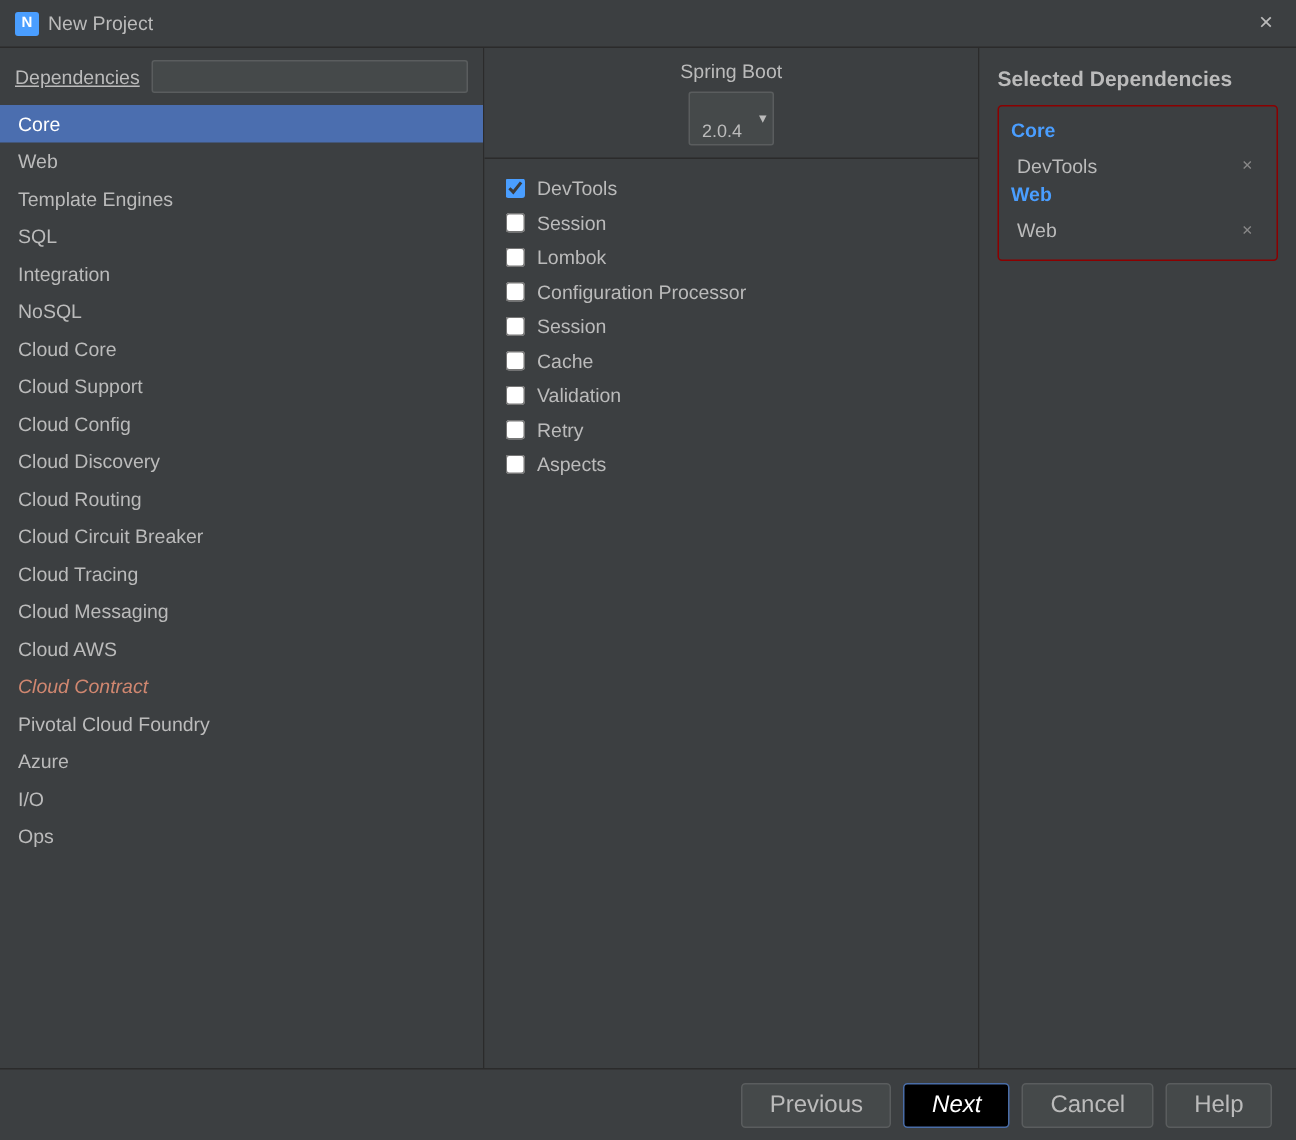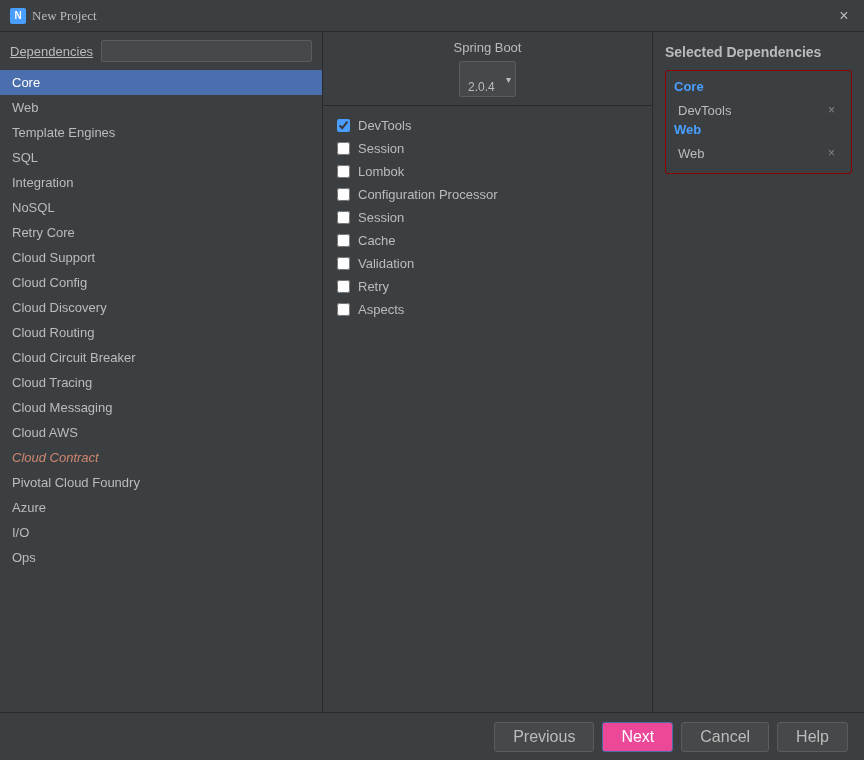--- a/index.html
+++ b/index.html
@@ -37,21 +37,20 @@
       display: flex;
       align-items: center;
       justify-content: center;
       font-size: 10px;
       color: white;
       font-weight: bold;
     }
     .title-bar-text {
       color: #bbbbbb;
       font-size: 13px;
-      font-family: Liberation Serif, serif;
     }
     .title-bar-close {
       margin-left: auto;
       width: 20px;
       height: 20px;
       display: flex;
       align-items: center;
       justify-content: center;
       cursor: pointer;
       color: #bbbbbb;
@@ -229,23 +228,24 @@
       padding: 5px 18px;
       border-radius: 3px;
       font-size: 16px;
       cursor: pointer;
       outline: none;
       border: 1px solid #5a5d5e;
       background: #45494a;
       color: #bbbbbb;
     }
     .btn-primary {
-      background: #ec4899;
+      background: #000000;
       border-color: #4a6da7;
       color: #ffffff;
+      font-style: italic;
     }
     .category-list::-webkit-scrollbar { width: 6px; }
     .category-list::-webkit-scrollbar-thumb { background: #5a5d5e; border-radius: 3px; }
     .deps-options::-webkit-scrollbar { width: 6px; }
     .deps-options::-webkit-scrollbar-thumb { background: #5a5d5e; border-radius: 3px; }
   </style>
 </head>
 <body>
 
 <div class="window">
@@ -263,21 +263,21 @@
         <span class="deps-label">Dependencies</span>
         <input class="search-input" type="text" placeholder="" style="">
       </div>
       <div class="category-list" id="category-list">
       <div class="category-item selected">Core</div>
           <div class="category-item">Web</div>
           <div class="category-item">Template Engines</div>
           <div class="category-item">SQL</div>
           <div class="category-item">Integration</div>
           <div class="category-item">NoSQL</div>
-          <div class="category-item">Retry Core</div>
+          <div class="category-item">Cloud Core</div>
           <div class="category-item">Cloud Support</div>
           <div class="category-item">Cloud Config</div>
           <div class="category-item">Cloud Discovery</div>
           <div class="category-item">Cloud Routing</div>
           <div class="category-item">Cloud Circuit Breaker</div>
           <div class="category-item">Cloud Tracing</div>
           <div class="category-item">Cloud Messaging</div>
           <div class="category-item">Cloud AWS</div>
           <div class="category-item orange">Cloud Contract</div>
           <div class="category-item">Pivotal Cloud Foundry</div>

